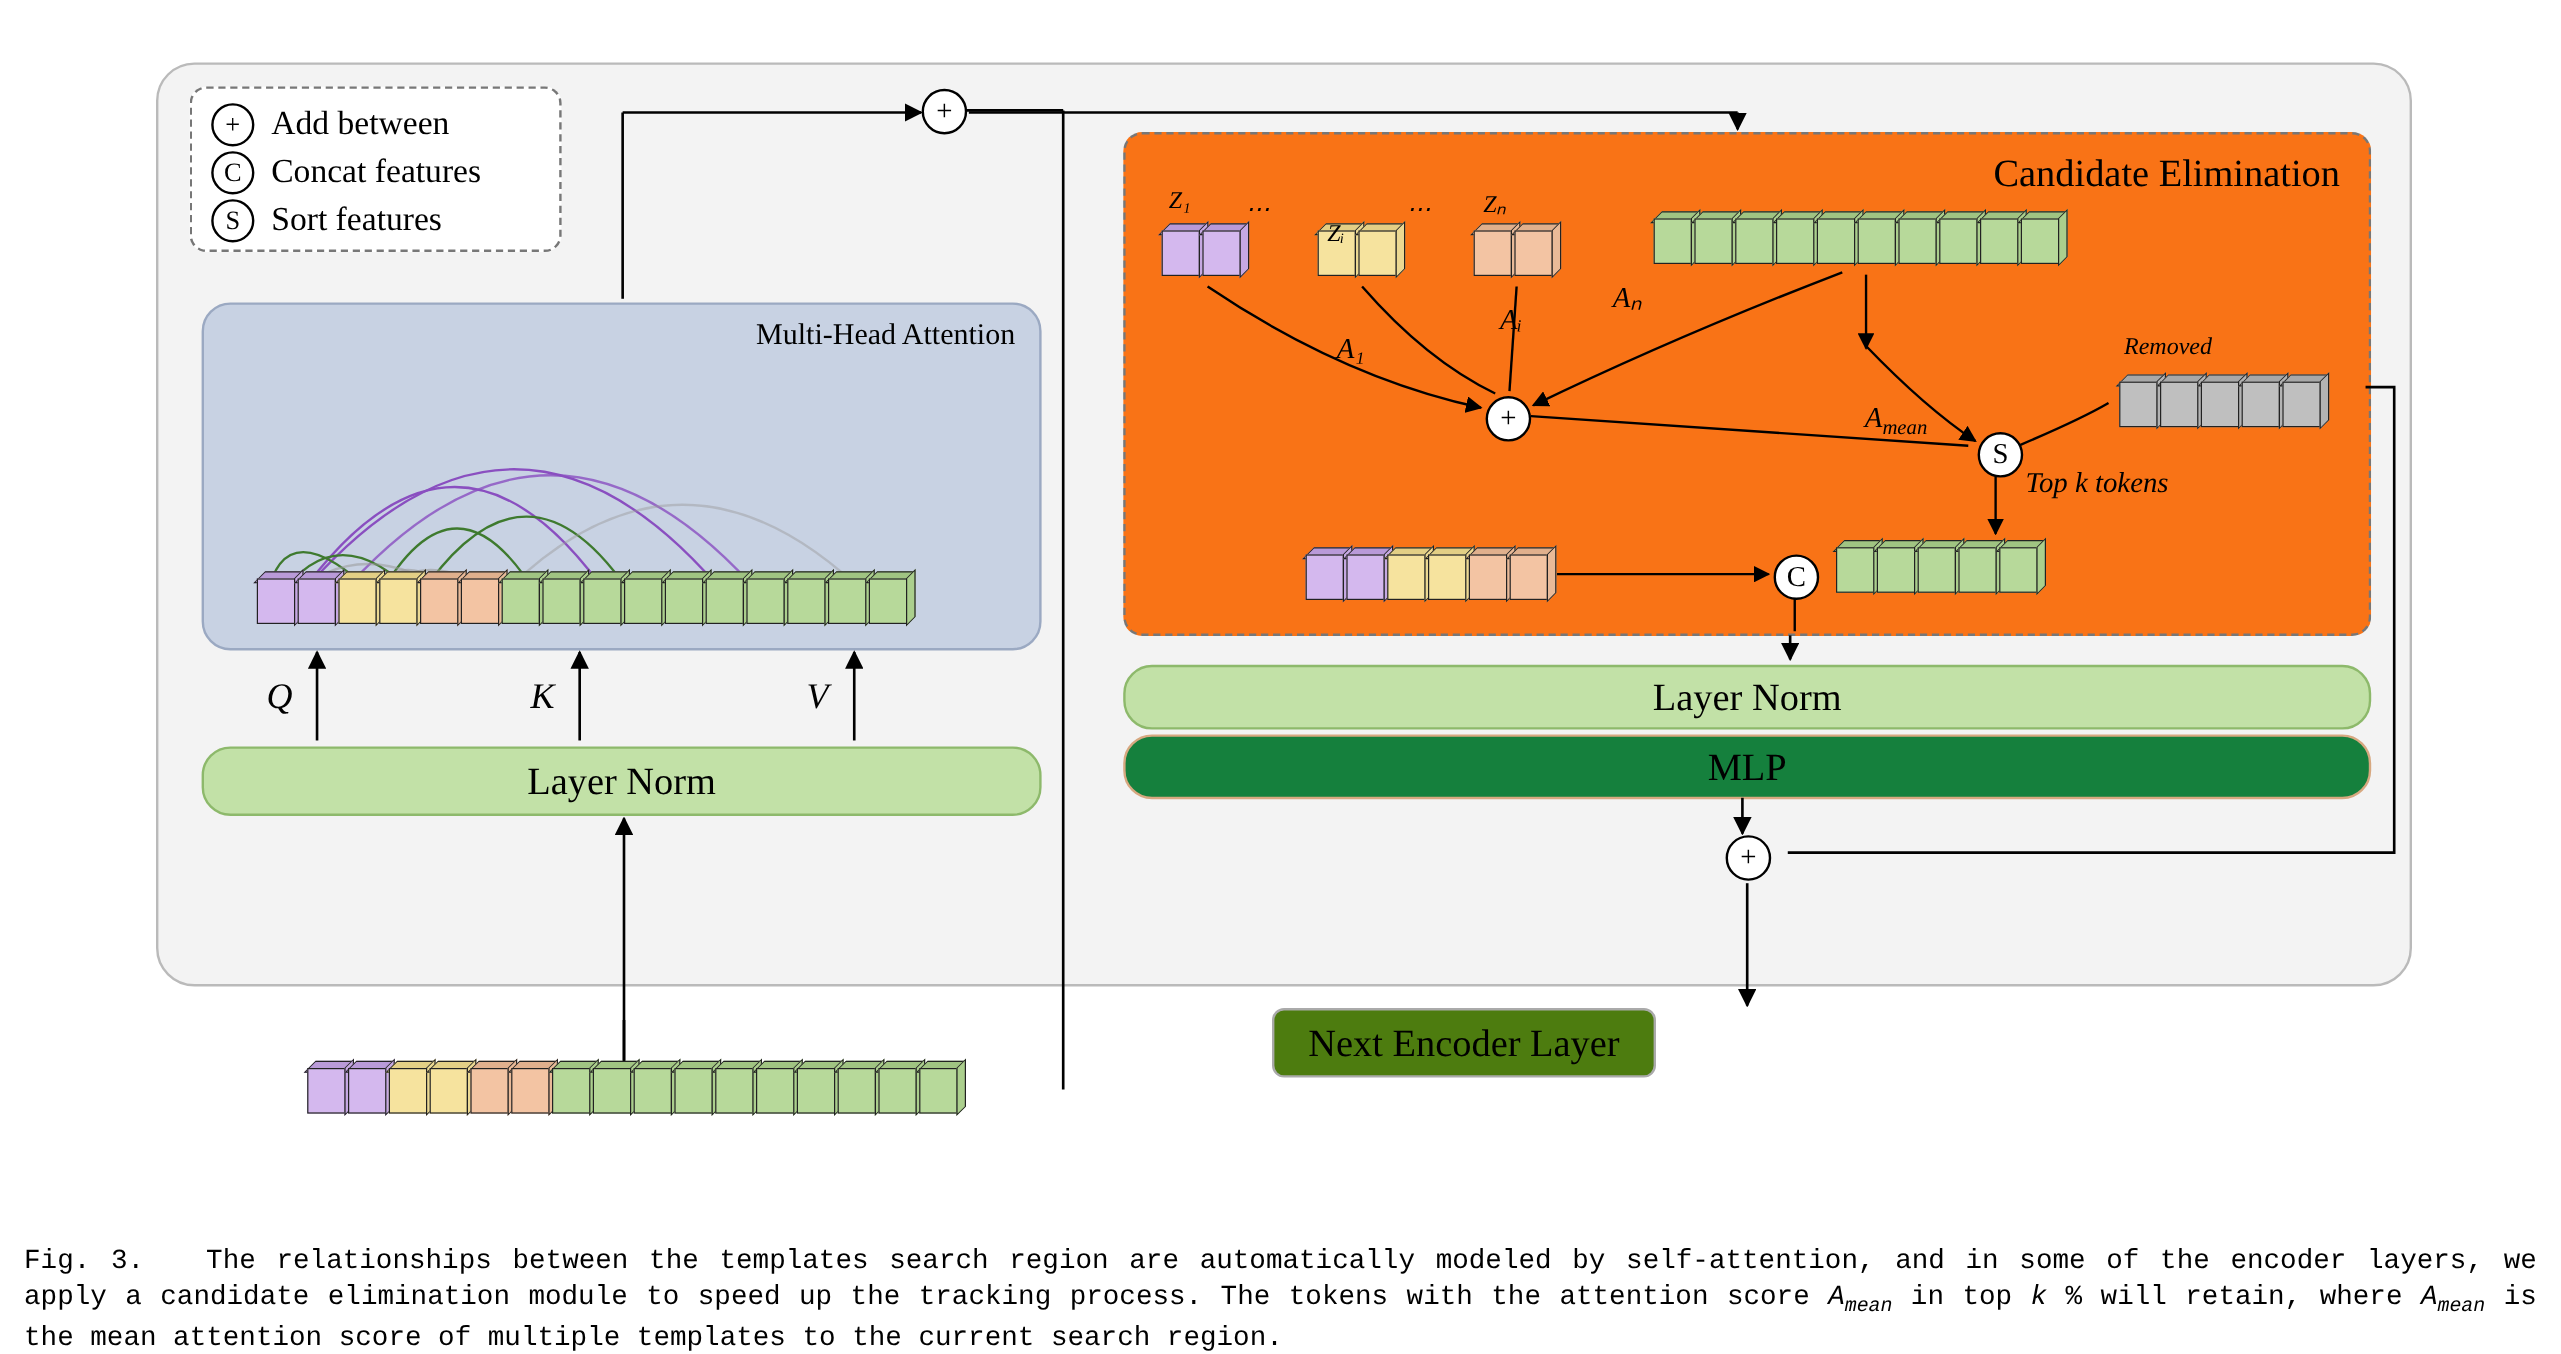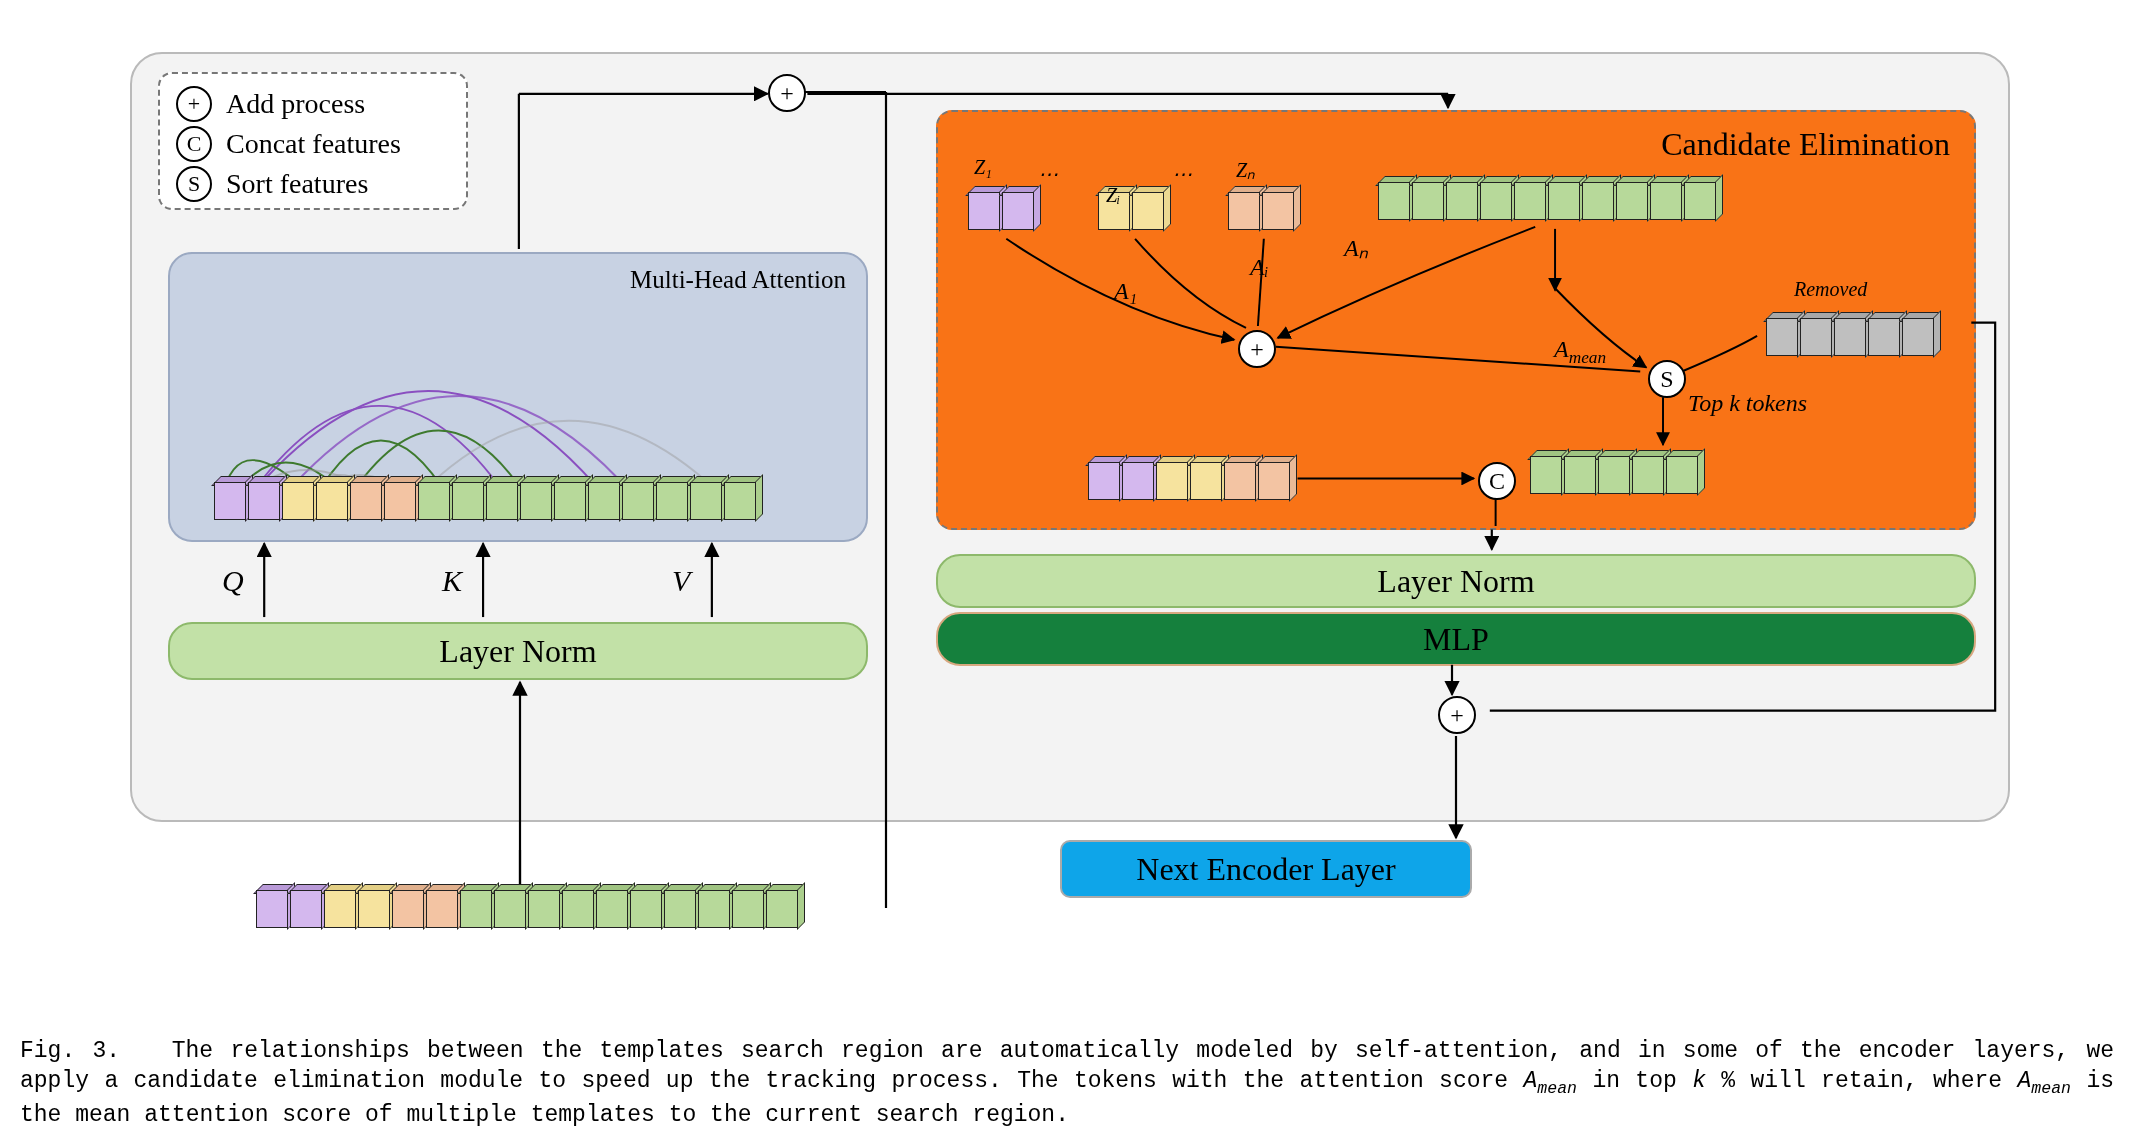--- a/index.html
+++ b/index.html
@@ -103,22 +103,22 @@
     position:absolute; left:804px; top:500px; width:1040px; height:54px;
     background:#c2e1a7; border:2px solid #8db96b; border-radius:24px;
     display:flex; align-items:center; justify-content:center; font-size:32px;
   }
   .mlp-box {
     position:absolute; left:804px; top:558px; width:1040px; height:54px;
     background:#15803d; border:2px solid #d7a880; border-radius:24px;
     display:flex; align-items:center; justify-content:center; font-size:32px;
   }
   .next-enc {
-    position:absolute; left:1040px; top:820px; width:412px; height:58px;
-    background:#0ea5e9; border:2px solid #aaa; border-radius:10px;
+    position:absolute; left:1040px; top:820px; width:320px; height:58px;
+    background:#4d7c0f; border:2px solid #aaa; border-radius:10px;
     display:flex; align-items:center; justify-content:center; font-size:32px;
   }
   .op-circ {
     position:absolute; width:38px; height:38px; border:2.5px solid #000; border-radius:50%;
     display:flex; align-items:center; justify-content:center; font-size:24px; background:#fff; z-index:50;
   }
   .lbl { position:absolute; font-size:20px; font-style:italic; z-index:40;}
   .small-lbl { position:absolute; font-size:24px; font-style:italic; z-index:40;}
 
   svg.overlay { position:absolute; left:0; top:0; width:100%; height:100%; pointer-events:none; }
@@ -137,21 +137,21 @@
 <body>
 
 <div class="figure-wrap">
   <div class="diagram">
 
     <div class="encoder-panel">
 
       <div class="legend-box">
         <div class="legend-row">
           <span class="circ">+</span>
-          <span>Add process</span>
+          <span>Add between</span>
         </div>
         <div class="legend-row">
           <span class="circ">C</span>
           <span>Concat features</span>
         </div>
         <div class="legend-row">
           <span class="circ">S</span>
           <span>Sort features</span>
         </div>
       </div>
@@ -304,21 +304,21 @@
           </div>
 
         <span class="small-lbl" style="left:176px; top:166px;">A₁</span>
         <span class="small-lbl" style="left:312px; top:142px;">Aᵢ</span>
         <span class="small-lbl" style="left:406px; top:118px;">Aₙ</span>
         <span class="small-lbl" style="left:616px; top:224px;">
           <span class="ital">A</span><span class="sub ital">mean</span>
         </span>
         <span class="small-lbl" style="left:750px; top:278px; font-style:italic;">Top k tokens</span>
 
-        <span class="lbl" style="left:856px; top:166px; ">Removed</span>
+        <span class="lbl" style="left:832px; top:166px; ">Removed</span>
         <div class="token-row" id="grey5" style="left:828px; top:206px;">
             <div class="tok grey">
               <div class="front"></div>
             </div>
             <div class="tok grey">
               <div class="front"></div>
             </div>
             <div class="tok grey">
               <div class="front"></div>
             </div>

